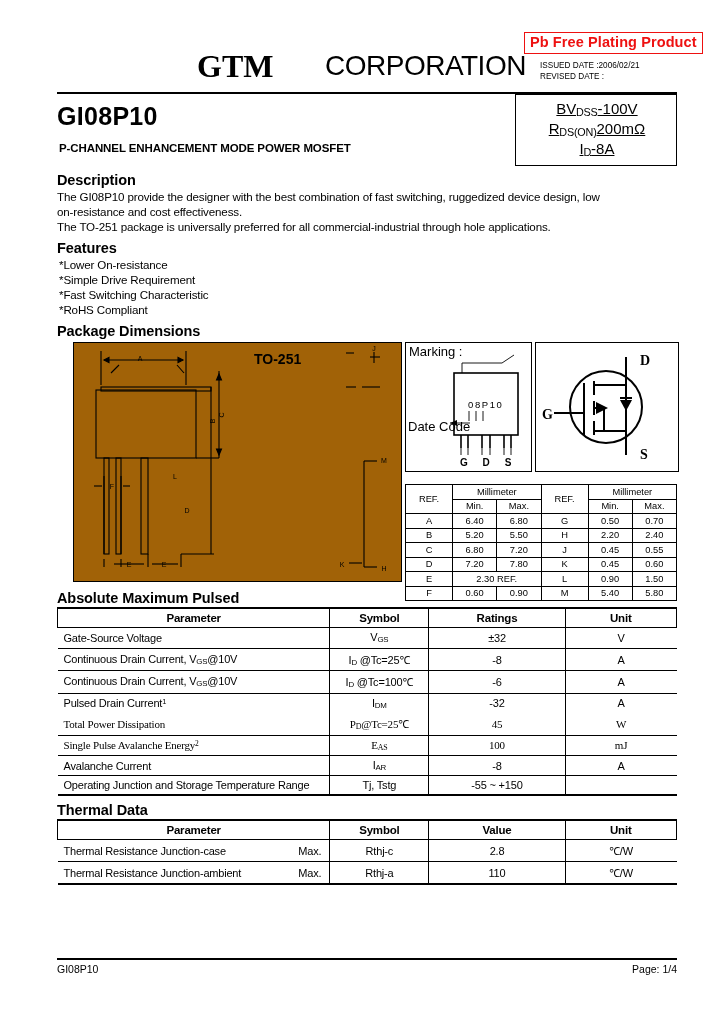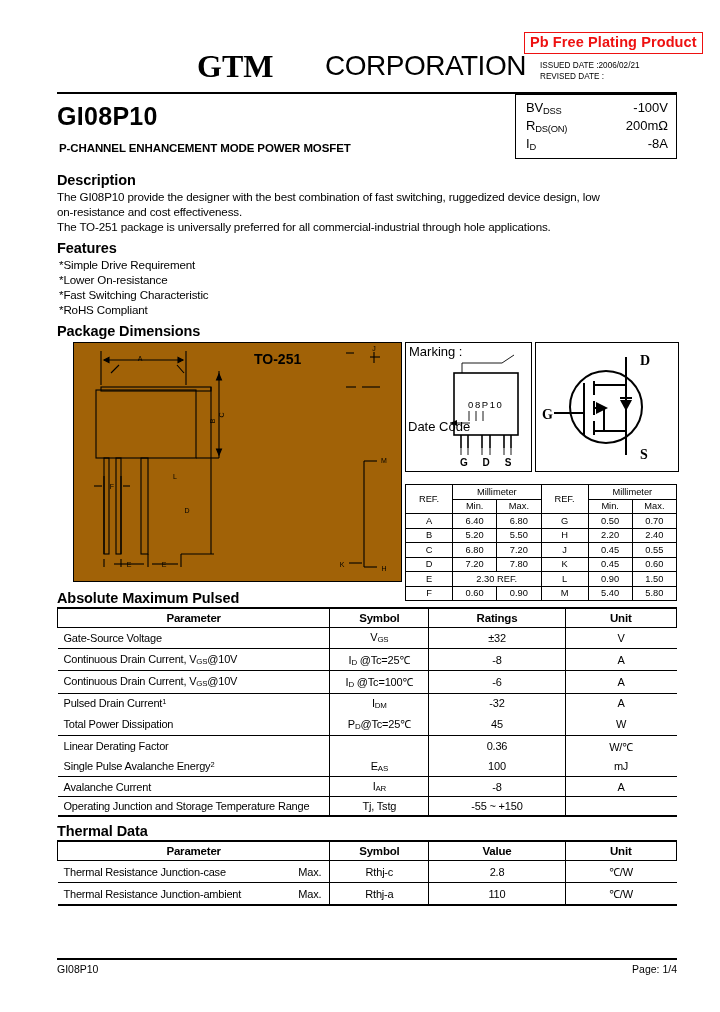--- a/index.html
+++ b/index.html
@@ -108,24 +108,25 @@
     position: absolute;
     right: 0;
     top: 0px;
     width: 162px;
     border: 1.6px solid #000;
     padding: 4px 8px 5px 10px;
     box-sizing: border-box;
   }
   .specrow {
     display: flex;
-    justify-content: space-between;
-    font-size: 13px;
+    justify-content: center;
+    font-size: 15px;
     line-height: 1.32;
     white-space: nowrap;
+    text-decoration: underline;
   }
   .specrow .sym { letter-spacing: -.2px; }
   sub { font-size: 72%; vertical-align: -0.18em; }
   sup { font-size: 68%; vertical-align: 0.42em; }
 
   
   h2.sect {
     font-size: 14.5px;
     font-weight: bold;
     margin: 6px 0 1px 0;
@@ -236,21 +237,21 @@
     border-bottom: 1.4px solid #000;
     padding: 3px 0;
   }
   table.data td.param {
     text-align: left;
     padding-left: 6px;
     border-left: none;
   }
   table.data td.ctr { text-align: center; }
   table.data td.unit { border-right: none; text-align: center; }
-  table.data td.nb-top { border-top: none; }
+  table.data td.nb-top { border-top: none; font-family: Liberation Serif, serif; }
   table.data td.nb-bot { border-bottom: none; }
   table.data tr.last td { border-bottom: 2px solid #000; }
   .maxtag { float: right; margin-right: 4px; }
 
   
   .footer {
     position: absolute;
     left: 57px;
     top: 958px;
     width: 620px;
@@ -300,22 +301,22 @@
         </div>
       </div>
     </div>
 
     <h2 class="sect">Description</h2>
     <p class="body">The GI08P10 provide the designer with the best combination of fast switching, ruggedized device design, low</p>
     <p class="body">on-resistance and cost effectiveness.</p>
     <p class="body">The TO-251 package is universally preferred for all commercial-industrial through hole applications.</p>
 
     <h2 class="sect">Features</h2>
+    <div class="feat"><span class="star">*</span><span>Lower On-resistance</span></div>
     <div class="feat"><span class="star">*</span><span>Simple Drive Requirement</span></div>
-    <div class="feat"><span class="star">*</span><span>Lower On-resistance</span></div>
     <div class="feat"><span class="star">*</span><span>Fast Switching Characteristic</span></div>
     <div class="feat"><span class="star">*</span><span>RoHS Compliant</span></div>
 
     <h2 class="sect">Package Dimensions</h2>
 
     <div class="pkgarea">
 
       <div class="drawbox">
         <span class="to251">TO-251</span>
         <svg width="325" height="236" viewBox="0 0 325 236">
@@ -567,26 +568,20 @@
           <td class="ctr nb-bot">-32</td>
           <td class="unit nb-bot">A</td>
         </tr>
         <tr>
           <td class="param nb-top">Total Power Dissipation</td>
           <td class="ctr nb-top">P<sub>D</sub>@Tc=25℃</td>
           <td class="ctr nb-top">45</td>
           <td class="unit nb-top">W</td>
         </tr>
         <tr>
-          <td class="param nb-bot">Linear Derating Factor</td>
-          <td class="ctr nb-bot"></td>
-          <td class="ctr nb-bot">0.36</td>
-          <td class="unit nb-bot">W/℃</td>
-        </tr>
-        <tr>
           <td class="param nb-top">Single Pulse Avalanche Energy<sup>2</sup></td>
           <td class="ctr nb-top">E<sub>AS</sub></td>
           <td class="ctr nb-top">100</td>
           <td class="unit nb-top">mJ</td>
         </tr>
         <tr>
           <td class="param">Avalanche Current</td>
           <td class="ctr">I<sub>AR</sub></td>
           <td class="ctr">-8</td>
           <td class="unit">A</td>

